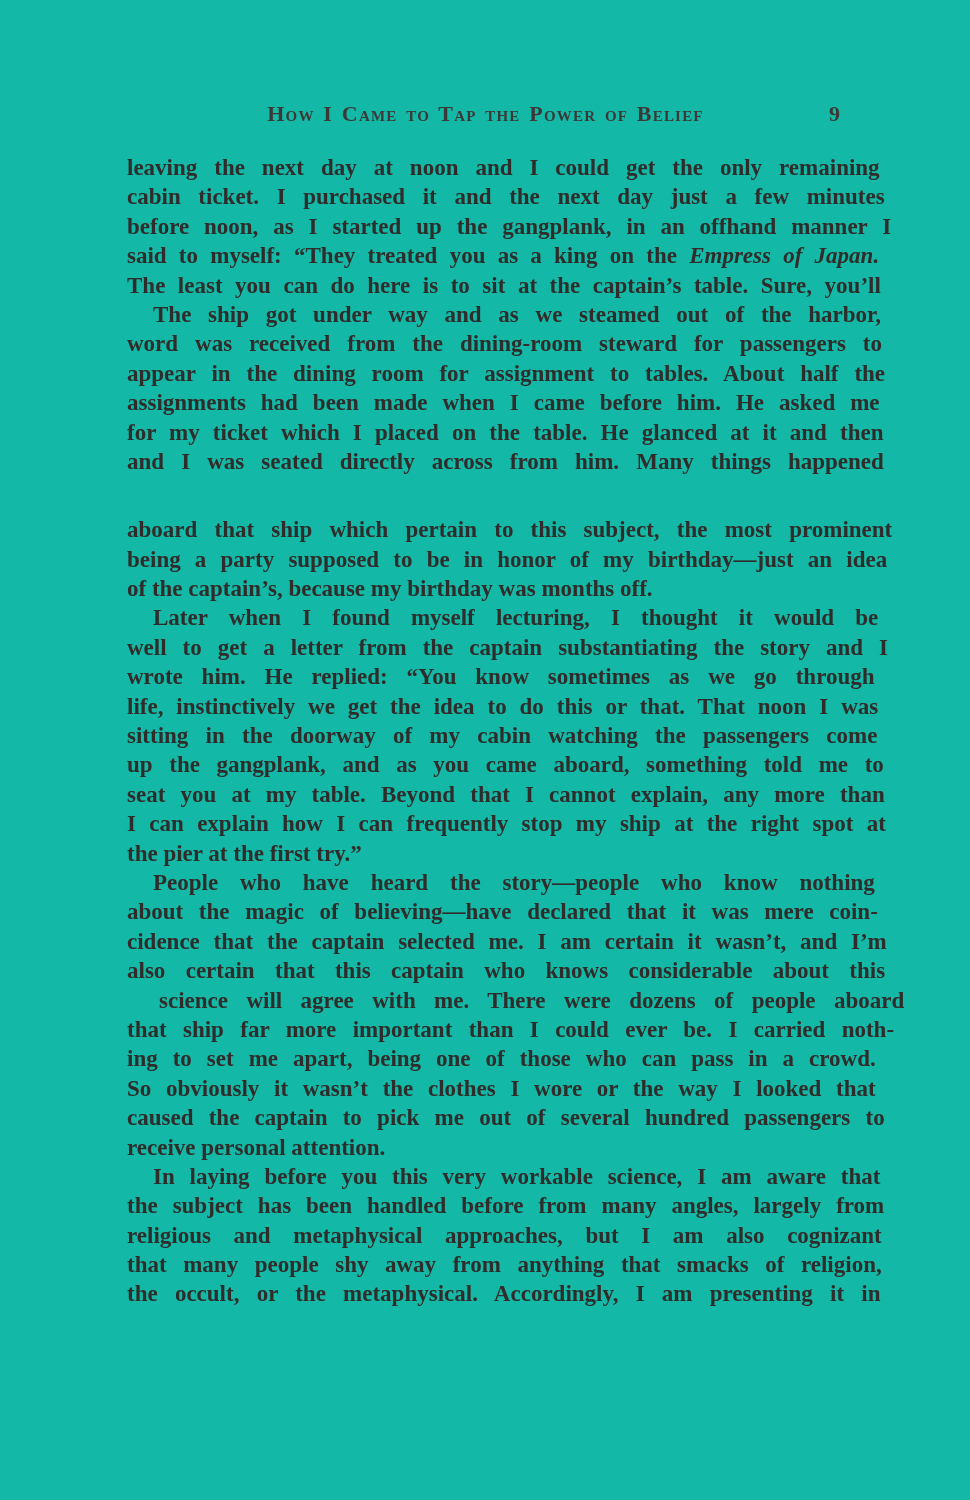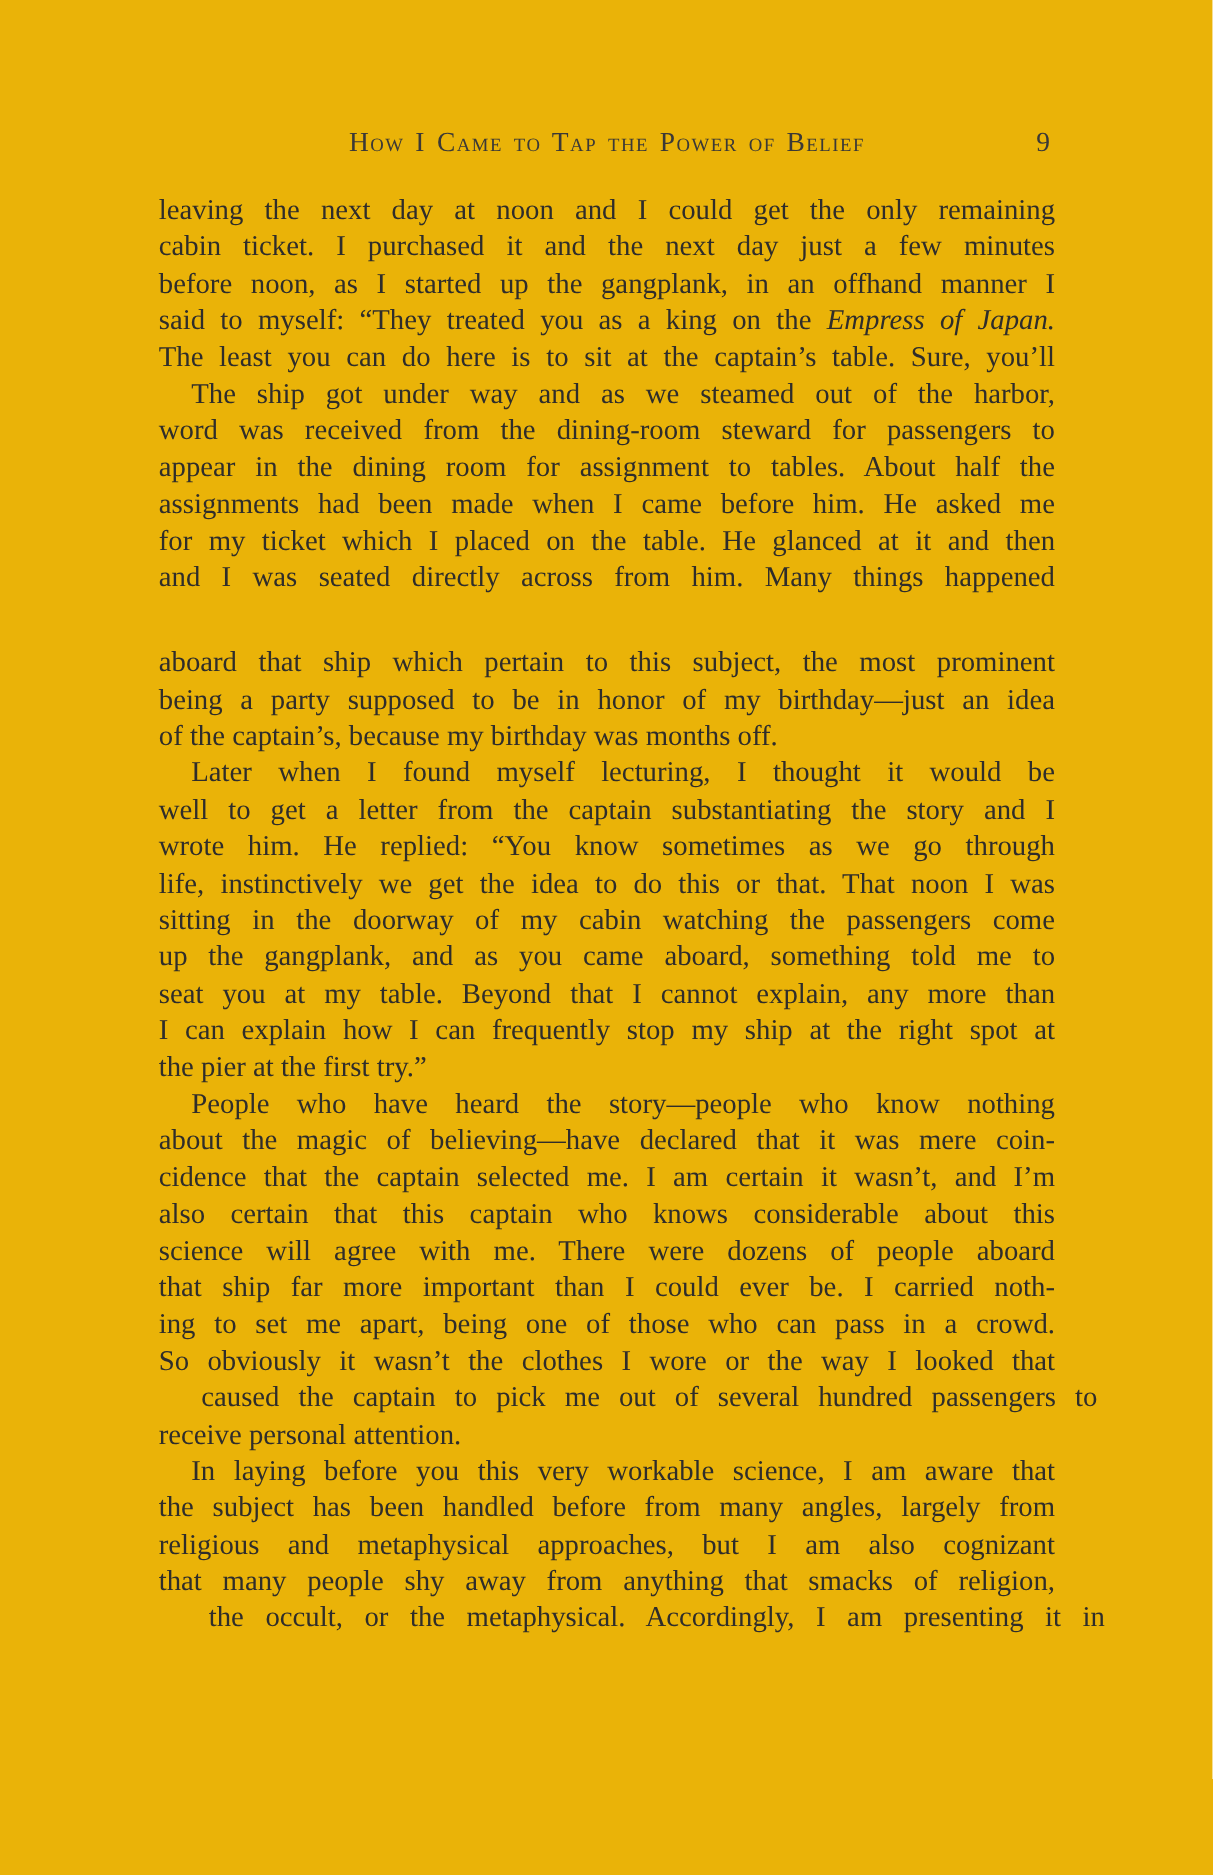--- a/index.html
+++ b/index.html
@@ -4,24 +4,25 @@
 <style>
   html, body {
     margin: 0;
     padding: 0;
     background: #ffffff;
   }
   .page {
     position: relative;
     width: 970px;
     height: 1500px;
-    background: #eab308;
+    background: #14b8a6;
     font-family: "Liberation Serif", "DejaVu Serif", serif;
     color: #343230;
     overflow: hidden;
+    font-weight: bold;
   }
   .running-head {
     position: absolute;
     left: 127px;
     top: 101px;
     width: 717px;
     height: 32px;
   }
   .head-title {
     display: block;
@@ -93,28 +94,28 @@
         <div class="line" style="word-spacing: 10.89px;"><span class="ln">up the gangplank, and as you came aboard, something told me to</span></div>
         <div class="line" style="word-spacing: 9.4px;"><span class="ln">seat you at my table. Beyond that I cannot explain, any more than</span></div>
         <div class="line" style="word-spacing: 7.6px;"><span class="ln">I can explain how I can frequently stop my ship at the right spot at</span></div>
         <div class="line last"><span class="ln">the pier at the first try.”</span></div>
       </div>
       <div class="para">
         <div class="line indent" style="word-spacing: 16.11px;"><span class="ln">People who have heard the story—people who know nothing</span></div>
         <div class="line" style="word-spacing: 9.88px;"><span class="ln">about the magic of believing—have declared that it was mere coin-</span></div>
         <div class="line" style="word-spacing: 8.06px;"><span class="ln">cidence that the captain selected me. I am certain it wasn’t, and I’m</span></div>
         <div class="line" style="word-spacing: 14.59px;"><span class="ln">also certain that this captain who knows considerable about this</span></div>
-        <div class="line" style="word-spacing: 12.67px;"><span class="ln">science will agree with me. There were dozens of people aboard</span></div>
+        <div class="line" style="word-spacing: 12.67px; margin-left: 32px;"><span class="ln">science will agree with me. There were dozens of people aboard</span></div>
         <div class="line" style="word-spacing: 10.63px;"><span class="ln">that ship far more important than I could ever be. I carried noth-</span></div>
         <div class="line" style="word-spacing: 9.24px;"><span class="ln">ing to set me apart, being one of those who can pass in a crowd.</span></div>
         <div class="line" style="word-spacing: 8.95px;"><span class="ln">So obviously it wasn’t the clothes I wore or the way I looked that</span></div>
-        <div class="line" style="word-spacing: 9.5px; margin-left: 34px;"><span class="ln">caused the captain to pick me out of several hundred passengers to</span></div>
+        <div class="line" style="word-spacing: 9.5px;"><span class="ln">caused the captain to pick me out of several hundred passengers to</span></div>
         <div class="line last"><span class="ln">receive personal attention.</span></div>
       </div>
       <div class="para">
         <div class="line indent" style="word-spacing: 9.06px;"><span class="ln">In laying before you this very workable science, I am aware that</span></div>
         <div class="line" style="word-spacing: 9.22px;"><span class="ln">the subject has been handled before from many angles, largely from</span></div>
         <div class="line" style="word-spacing: 16.89px;"><span class="ln">religious and metaphysical approaches, but I am also cognizant</span></div>
         <div class="line" style="word-spacing: 10.83px;"><span class="ln">that many people shy away from anything that smacks of religion,</span></div>
-        <div class="line" style="word-spacing: 11.49px; margin-left: 40px;"><span class="ln">the occult, or the metaphysical. Accordingly, I am presenting it in</span></div>
+        <div class="line" style="word-spacing: 11.49px;"><span class="ln">the occult, or the metaphysical. Accordingly, I am presenting it in</span></div>
       </div>
     </div>
 </div>
 
 </body></html>

